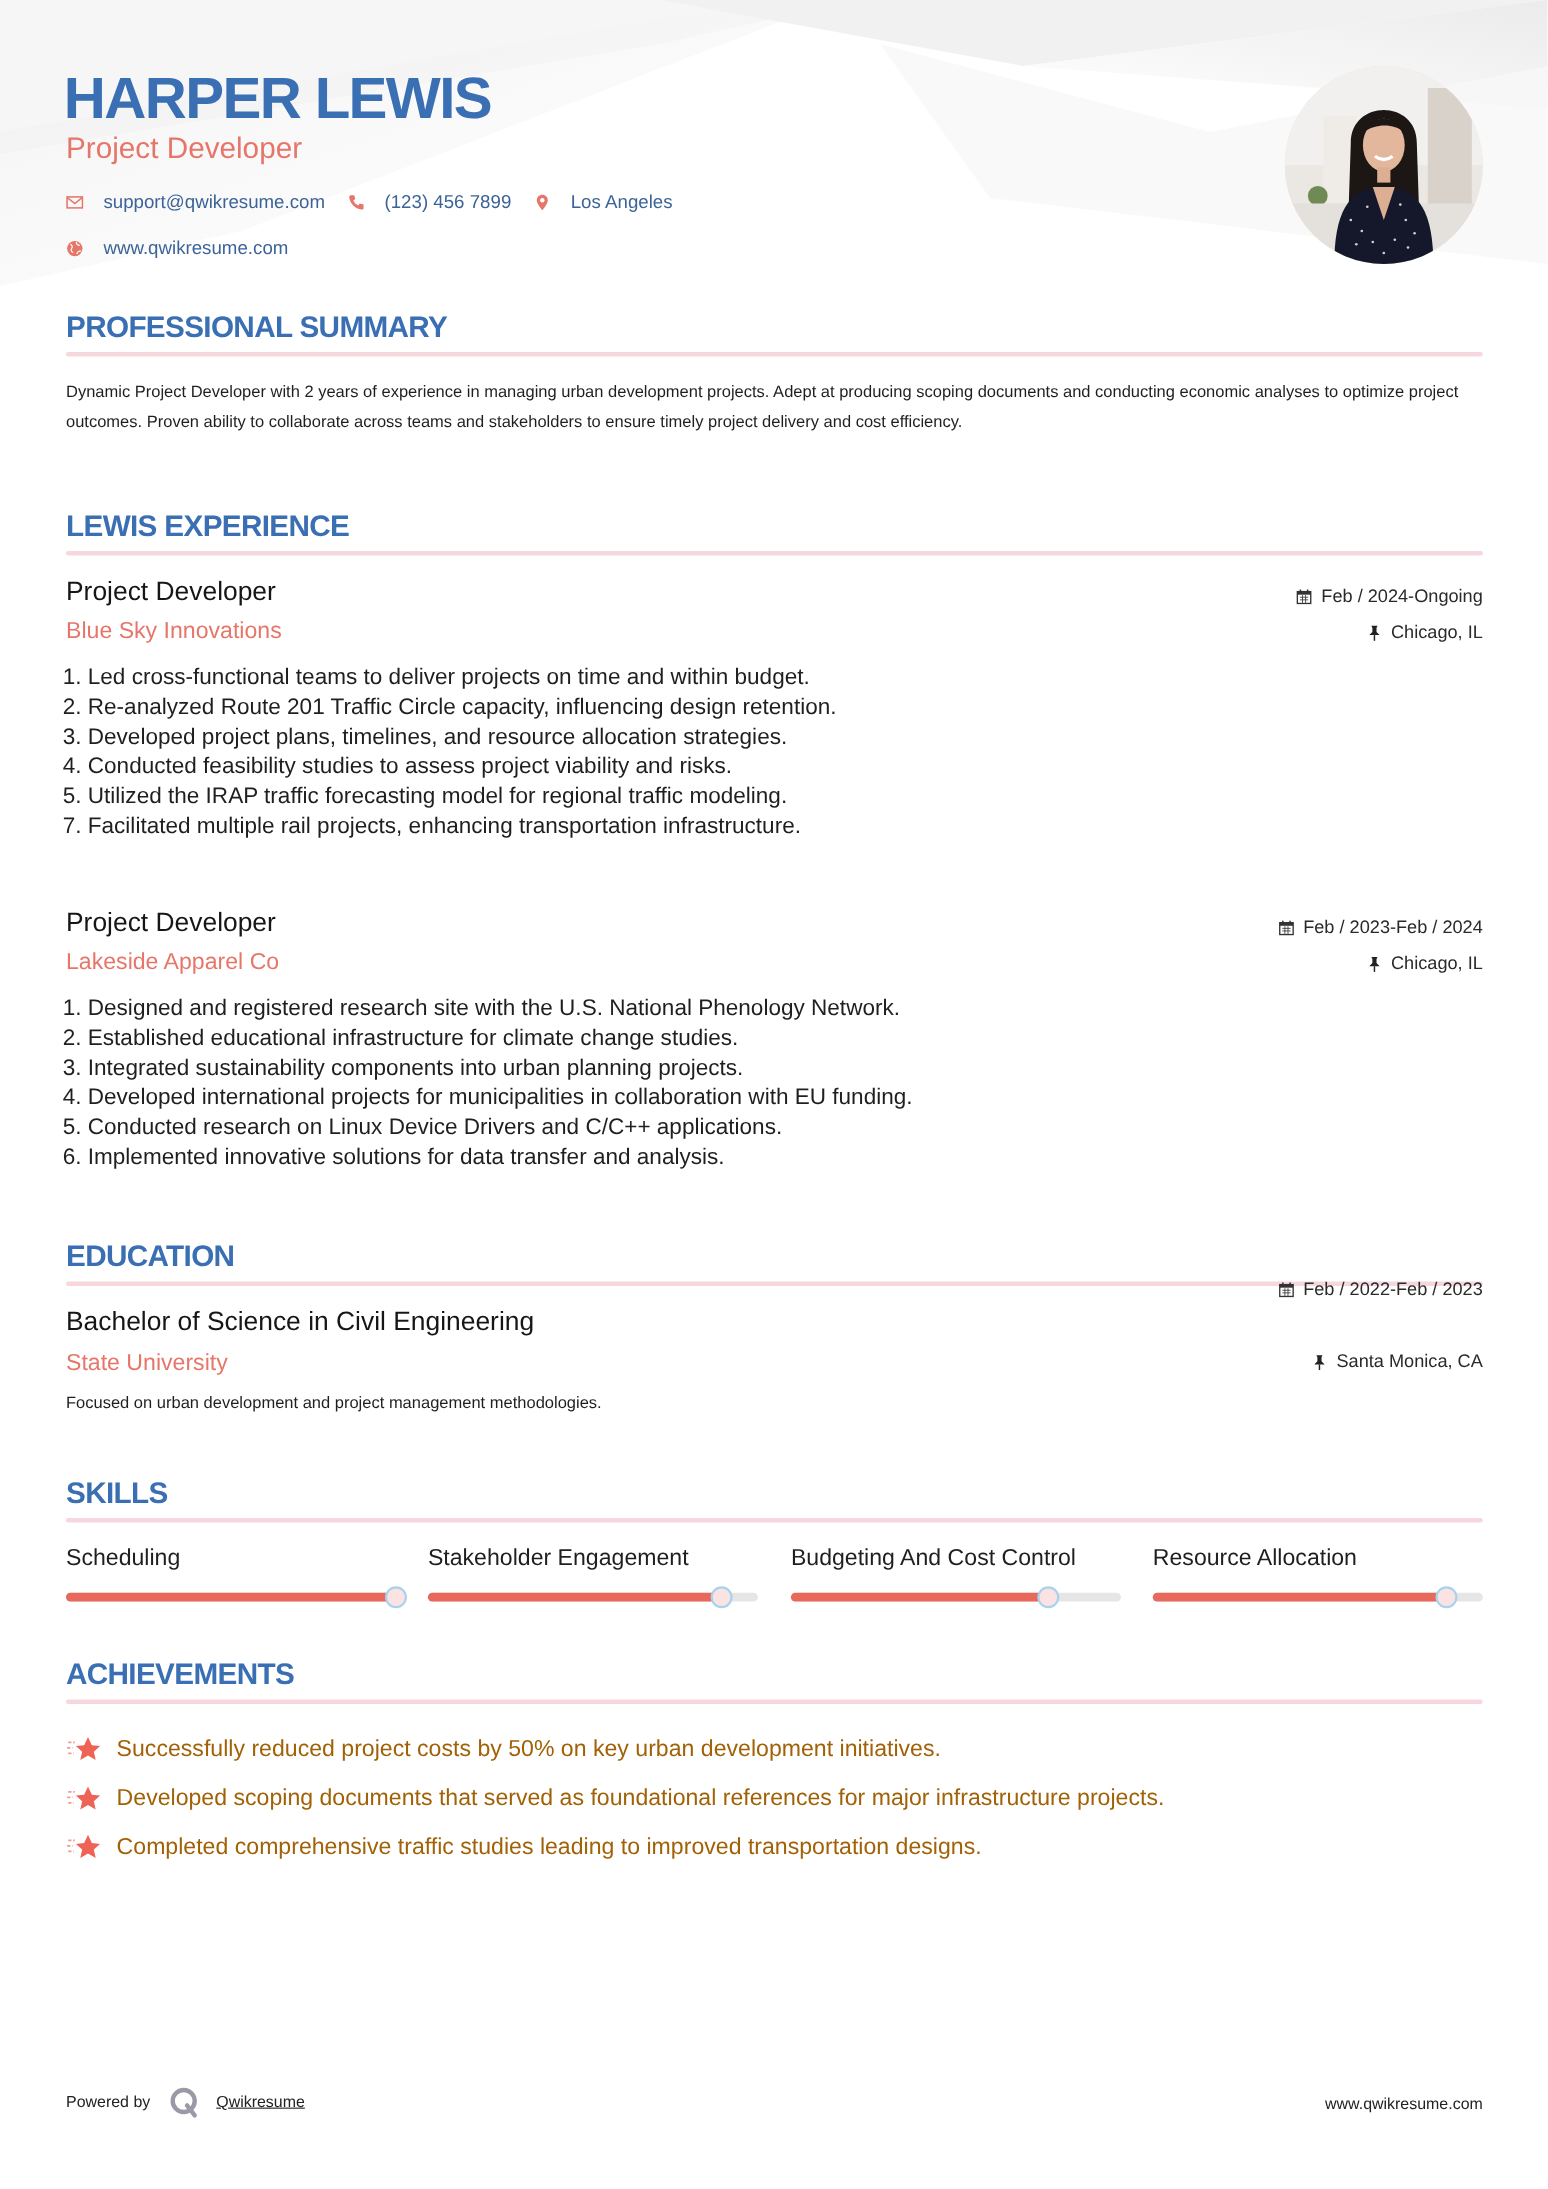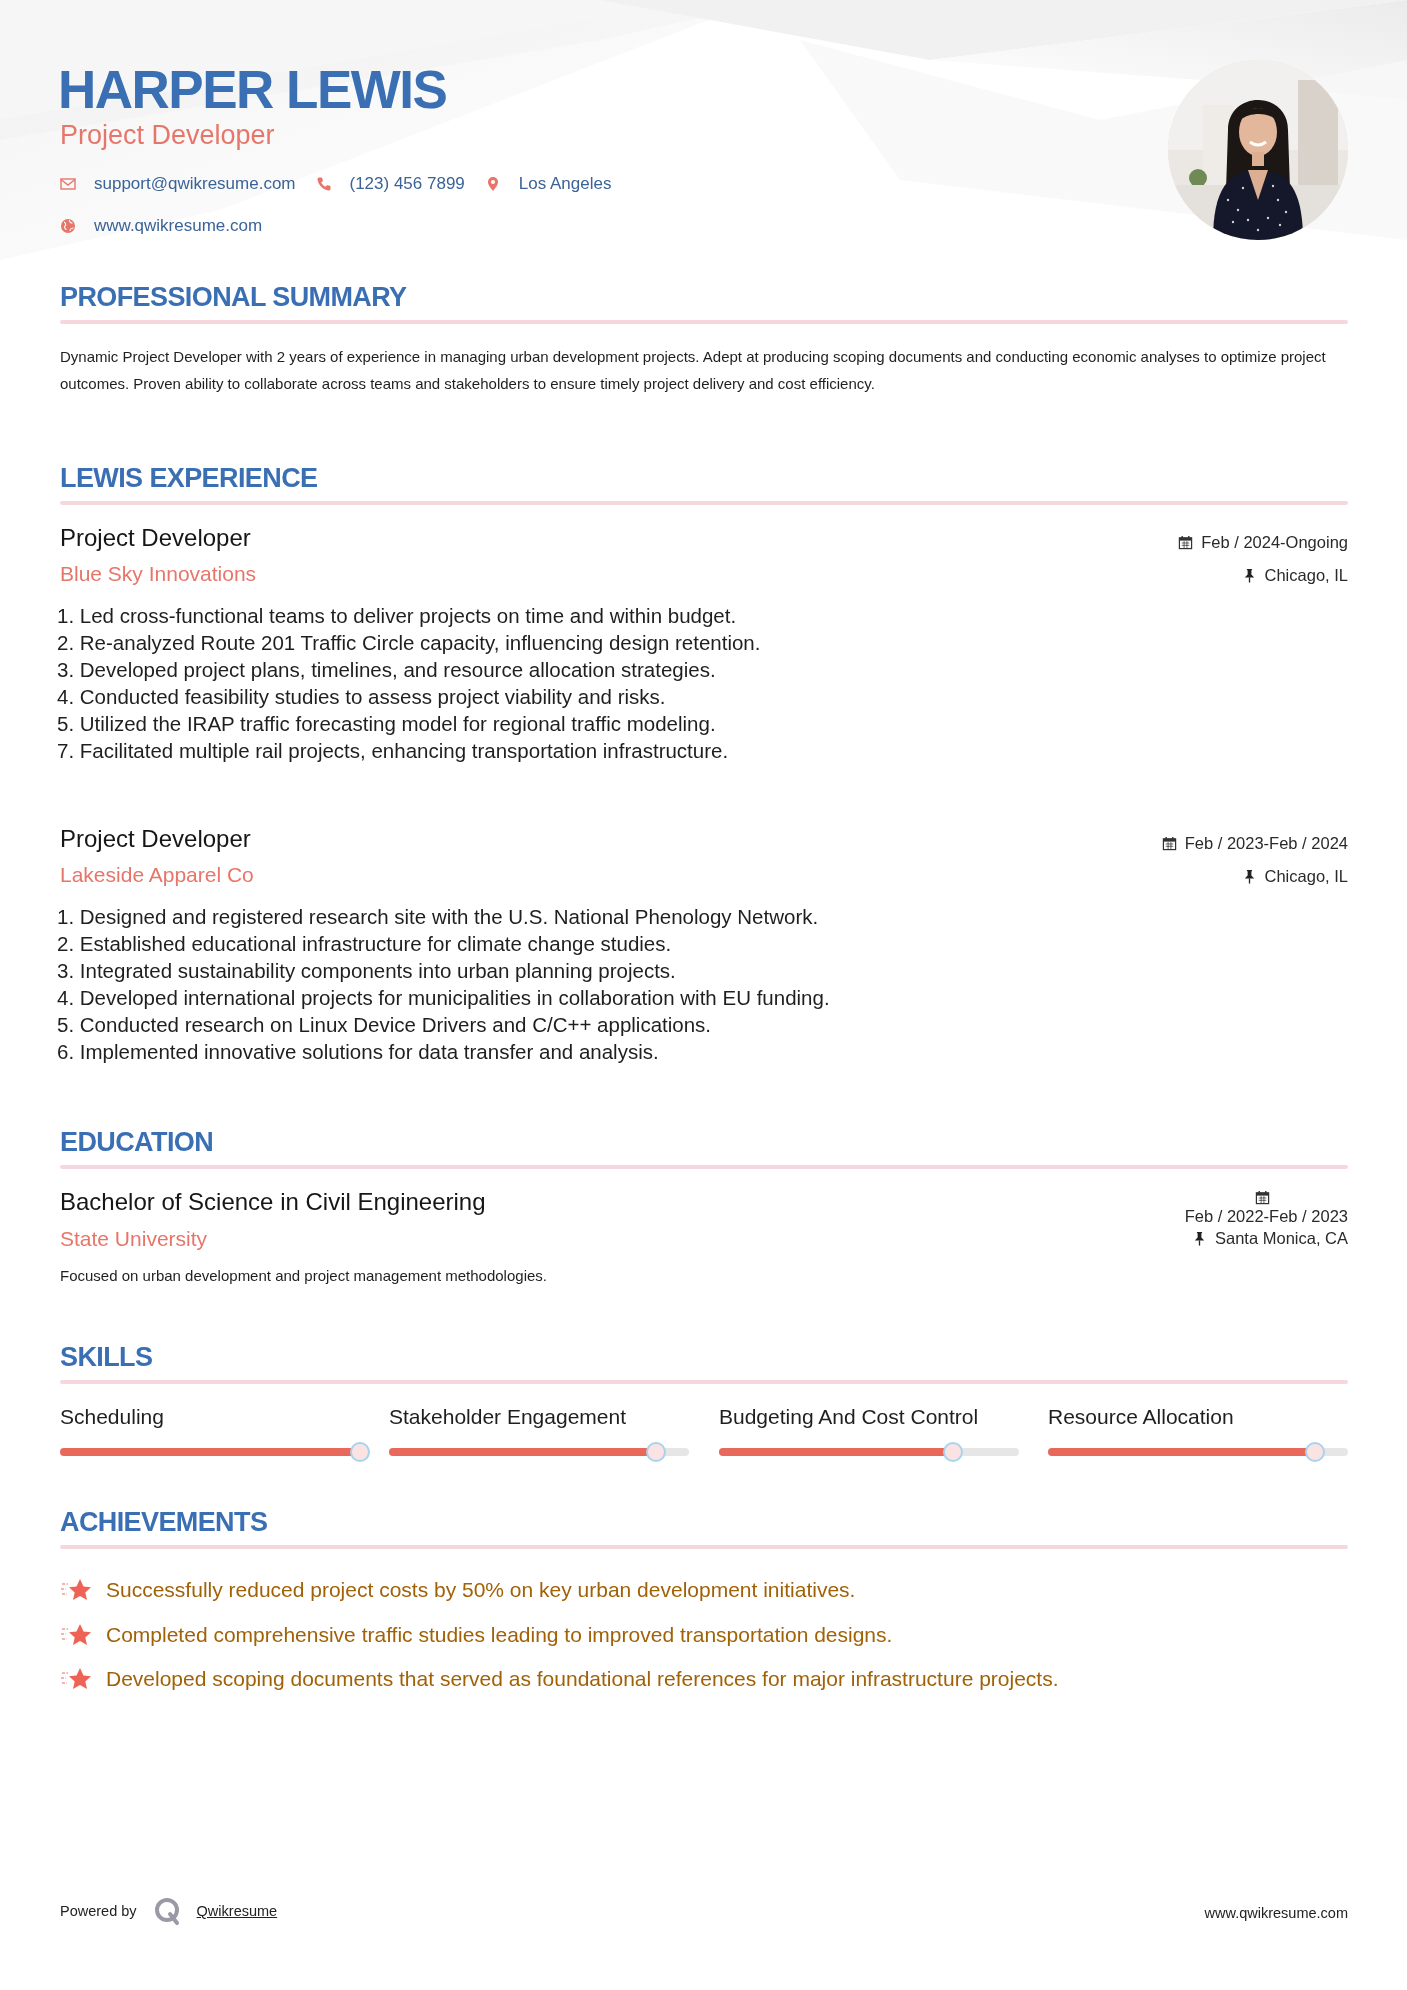--- a/index.html
+++ b/index.html
@@ -227,21 +227,21 @@
     <li>3. Integrated sustainability components into urban planning projects.</li>
     <li>4. Developed international projects for municipalities in collaboration with EU funding.</li>
     <li>5. Conducted research on Linux Device Drivers and C/C++ applications.</li>
     <li>6. Implemented innovative solutions for data transfer and analysis.</li>
   </ul>
 
   <div class="section-heading" style="top:1126px;">EDUCATION</div>
   <div class="divider" style="top:1165px;"></div>
   <div class="entry-title" style="top:1187px;">Bachelor of Science in Civil Engineering</div>
   <div class="entry-org" style="top:1226px;">State University</div>
-  <div class="entry-meta" style="top:1190px;flex-direction:column;">
+  <div class="entry-meta" style="top:1161px;">
     <span class="meta-icon">
       <svg viewBox="0 0 16 16">
           <rect x="1.5" y="3" width="13" height="11.5" fill="none" stroke="#333" stroke-width="1.3"></rect>
           <rect x="1.5" y="3" width="13" height="3" fill="#333"></rect>
           <line x1="4.5" y1="1" x2="4.5" y2="4" stroke="#333" stroke-width="1.5"></line>
           <line x1="11.5" y1="1" x2="11.5" y2="4" stroke="#333" stroke-width="1.5"></line>
           <path d="M4 8.5 H12 M4 11 H12 M6.5 6.5 V14 M9.5 6.5 V14" stroke="#333" stroke-width="0.8"></path>
         </svg>
     </span>
     <span>Feb / 2022-Feb / 2023</span>
@@ -303,30 +303,30 @@
       </span>
       <span>Successfully reduced project costs by 50% on key urban development initiatives.</span>
     </li>
     <li class="ach-item">
       <span class="ach-icon">
         <svg viewBox="0 0 32 28">
             <path d="M2 8 H8 M1 13 H6 M2 18 H7" stroke="#e7766a" stroke-width="1.6" stroke-dasharray="3 1.5" opacity="0.7"></path>
             <polygon points="20,3 23.5,10.5 31,11.3 25.3,16.4 27,24 20,20 13,24 14.7,16.4 9,11.3 16.5,10.5" fill="#ef6356"></polygon>
           </svg>
       </span>
-      <span>Completed comprehensive traffic studies leading to improved transportation designs.</span>
+      <span>Developed scoping documents that served as foundational references for major infrastructure projects.</span>
     </li>
     <li class="ach-item">
       <span class="ach-icon">
         <svg viewBox="0 0 32 28">
             <path d="M2 8 H8 M1 13 H6 M2 18 H7" stroke="#e7766a" stroke-width="1.6" stroke-dasharray="3 1.5" opacity="0.7"></path>
             <polygon points="20,3 23.5,10.5 31,11.3 25.3,16.4 27,24 20,20 13,24 14.7,16.4 9,11.3 16.5,10.5" fill="#ef6356"></polygon>
           </svg>
       </span>
-      <span>Developed scoping documents that served as foundational references for major infrastructure projects.</span>
+      <span>Completed comprehensive traffic studies leading to improved transportation designs.</span>
     </li>
   </ul>
 
   <div class="footer-left">
     <span>Powered by</span>
     <span class="footer-logo">
       <svg viewBox="0 0 30 30">
           <circle cx="14" cy="14" r="10" fill="none" stroke="#9a9aa6" stroke-width="4"></circle>
           <line x1="17" y1="18" x2="24" y2="27" stroke="#9a9aa6" stroke-width="4" stroke-linecap="round"></line>
         </svg>

